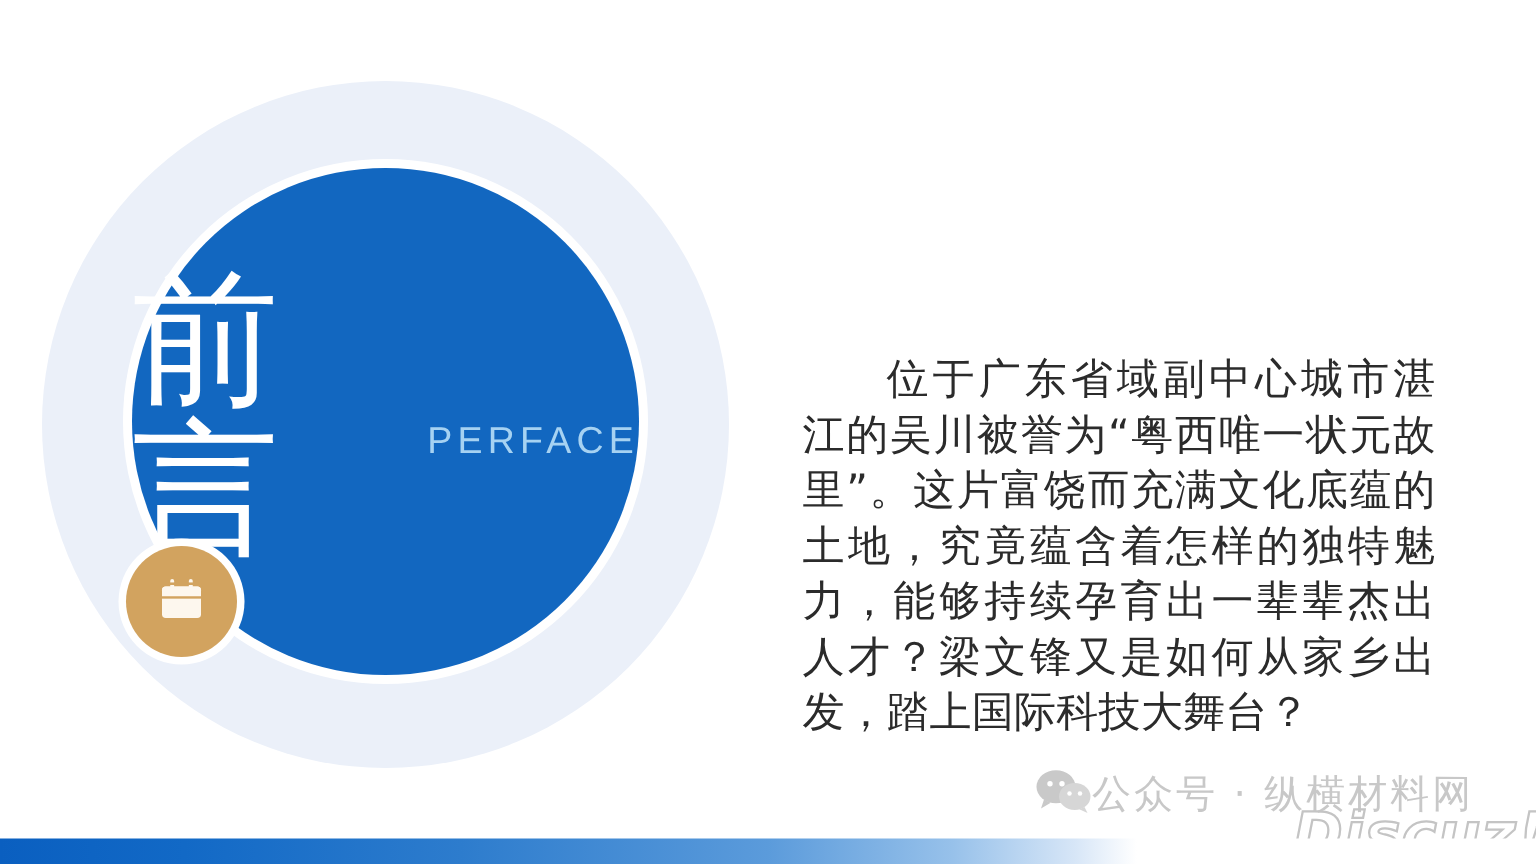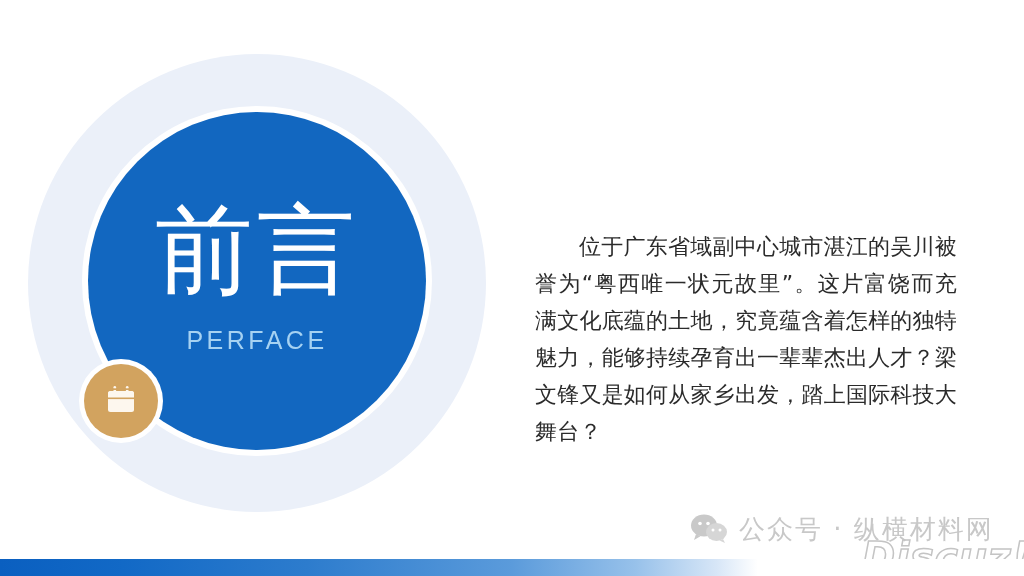--- a/index.html
+++ b/index.html
@@ -39,23 +39,23 @@
   .inner-circle {
     position: absolute;
     left: 60px;
     top: 58px;
     width: 338px;
     height: 338px;
     border-radius: 50%;
     background: #1267c0;
     box-shadow: 0 0 0 6px #ffffff;
     display: flex;
-    flex-direction: column;
+    flex-direction: row;
     align-items: center;
-    justify-content: center;
+    justify-content: space-between;
   }
 
   .cn-title {
     color: #ffffff;
     font-size: 98px;
     line-height: 1.02;
     font-weight: 400;
     letter-spacing: 4px;
     margin-top: -6px;
     font-family: "DejaVu Sans", "Liberation Sans", sans-serif;
@@ -87,37 +87,36 @@
 
   .cal-chip svg { display: block; }
 
   
   .body-copy {
     position: absolute;
     left: 535px;
     top: 206px;
     width: 422px;
     color: #2b2b2b;
-    font-size: 22px;
+    font-size: 28px;
     line-height: 37px;
     text-align: justify;
     text-justify: inter-character;
     text-indent: 2em;
     font-family: "DejaVu Sans", "Liberation Sans", sans-serif;
     letter-spacing: 0.2px;
   }
 
   
   .footer-brand {
     position: absolute;
     left: 690px;
     top: 512px;
     display: flex;
     align-items: center;
-    gap: 11px;
   }
 
   .footer-brand .wechat-icon { display: block; }
 
   .footer-brand .brand-text {
     color: #c8c8c8;
     font-size: 26px;
     letter-spacing: 2px;
     font-family: "DejaVu Sans", "Liberation Sans", sans-serif;
     white-space: nowrap;

